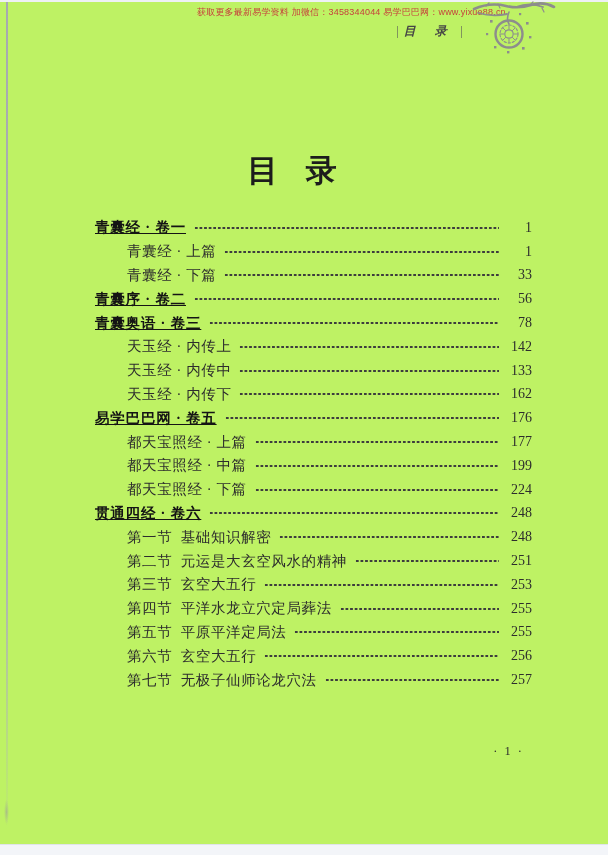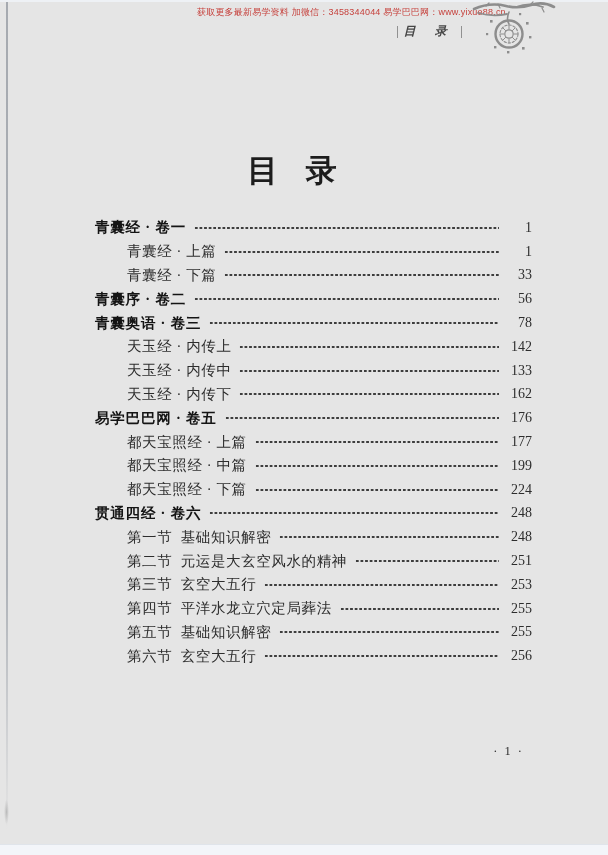--- a/index.html
+++ b/index.html
@@ -1,19 +1,19 @@
 <!DOCTYPE html>
 <html><head>
 <meta charset="utf-8">
 <style>
   html,body{margin:0;padding:0;background:#ffffff;}
   .canvas{
     position:relative;
     width:608px;height:855px;
-    background:#e5e5e5;
+    background:#bef264;
     overflow:hidden;
     font-family:"Liberation Serif","DejaVu Serif",serif;
   }
   
   .top-strip{position:absolute;left:0;top:0;width:608px;height:2px;background:#eef1f5;}
   .left-line{position:absolute;left:6px;top:2px;width:2px;height:828px;
     background:linear-gradient(to bottom,#a6aab0 0%,#aeb2b8 70%,rgba(170,174,180,0) 100%);}
   .smudge{position:absolute;left:4px;top:799px;width:5px;height:26px;
     background:radial-gradient(ellipse at center,#9b9b9b 0%,rgba(155,155,155,0) 70%);
     opacity:.55;border-radius:50%;}
@@ -38,21 +38,21 @@
   .page-title{position:absolute;left:0;top:150px;width:100%;
     text-align:center;font-size:31px;font-weight:700;color:#1c1c1c;
     letter-spacing:4px;white-space:pre;margin:0;
     transform:translateX(-10px);}
 
   
   .toc{position:absolute;left:95px;right:76px;top:216px;}
   .toc-row{display:flex;align-items:center;height:23.8px;}
   .toc-row.indent{padding-left:32px;}
   .lbl{white-space:pre;font-size:14.5px;color:#2d2d2d;letter-spacing:.6px;flex:0 0 auto;}
-  .toc-row.bold .lbl{font-weight:700;color:#141414;letter-spacing:.8px;}
+  .toc-row.bold .lbl{font-weight:700;color:#141414;letter-spacing:.8px;text-decoration:underline;}
   .leader{flex:1 1 auto;align-self:stretch;margin:0 5px 0 8px;
     background-image:radial-gradient(circle,#3d3d3d 1.05px,rgba(0,0,0,0) 1.35px);
     background-size:4.6px 6px;background-position:left center;background-repeat:repeat-x;}
   .pg{flex:0 0 28px;text-align:right;font-size:14px;color:#2d2d2d;}
 
   
   .folio{position:absolute;top:744px;right:84px;font-size:12.5px;color:#2d2d2d;
     letter-spacing:2px;white-space:pre;}
 </style>
 </head>
@@ -175,27 +175,32 @@
         <span class="lbl">第三节  玄空大五行</span>
         <span class="leader"></span>
         <span class="pg">253</span>
       </div>
       <div class="toc-row indent">
         <span class="lbl">第四节  平洋水龙立穴定局葬法</span>
         <span class="leader"></span>
         <span class="pg">255</span>
       </div>
       <div class="toc-row indent">
-        <span class="lbl">第五节  基础知识解密</span>
+        <span class="lbl">第五节  平原平洋定局法</span>
         <span class="leader"></span>
         <span class="pg">255</span>
       </div>
       <div class="toc-row indent">
         <span class="lbl">第六节  玄空大五行</span>
         <span class="leader"></span>
         <span class="pg">256</span>
+      </div>
+      <div class="toc-row indent">
+        <span class="lbl">第七节  无极子仙师论龙穴法</span>
+        <span class="leader"></span>
+        <span class="pg">257</span>
       </div>
     </div>
 
   <div class="folio">· 1 ·</div>
 
   <div class="bottom-strip"></div>
 </div>
 
 </body></html>

